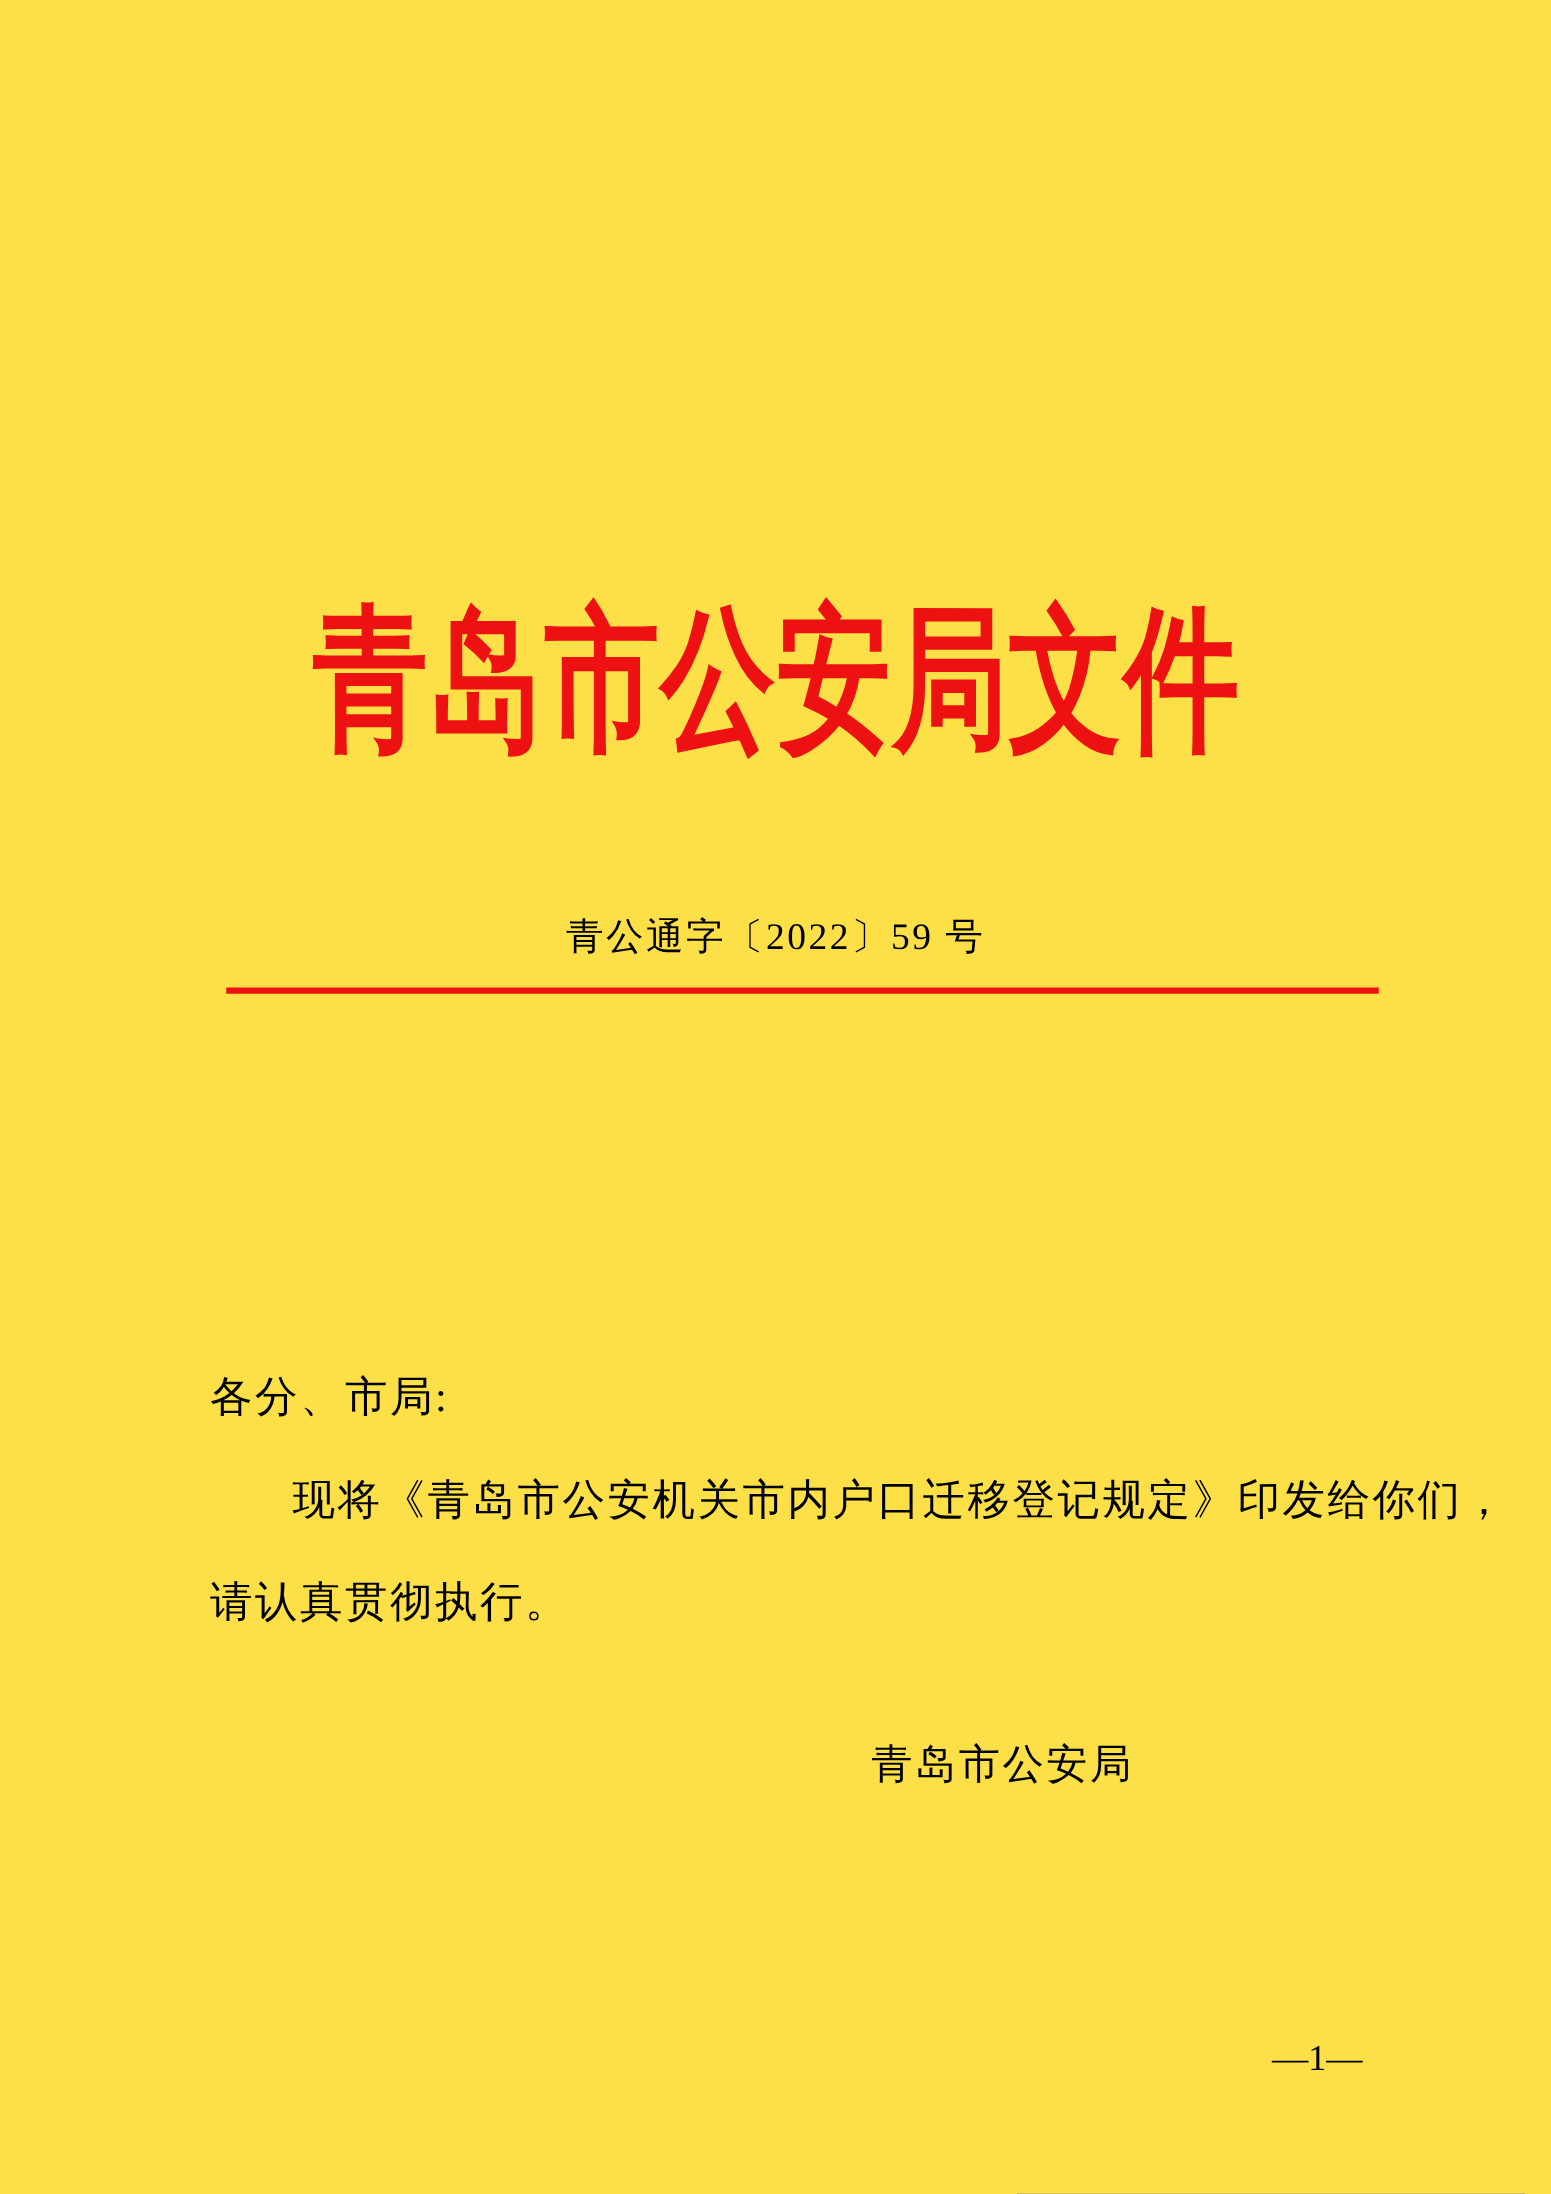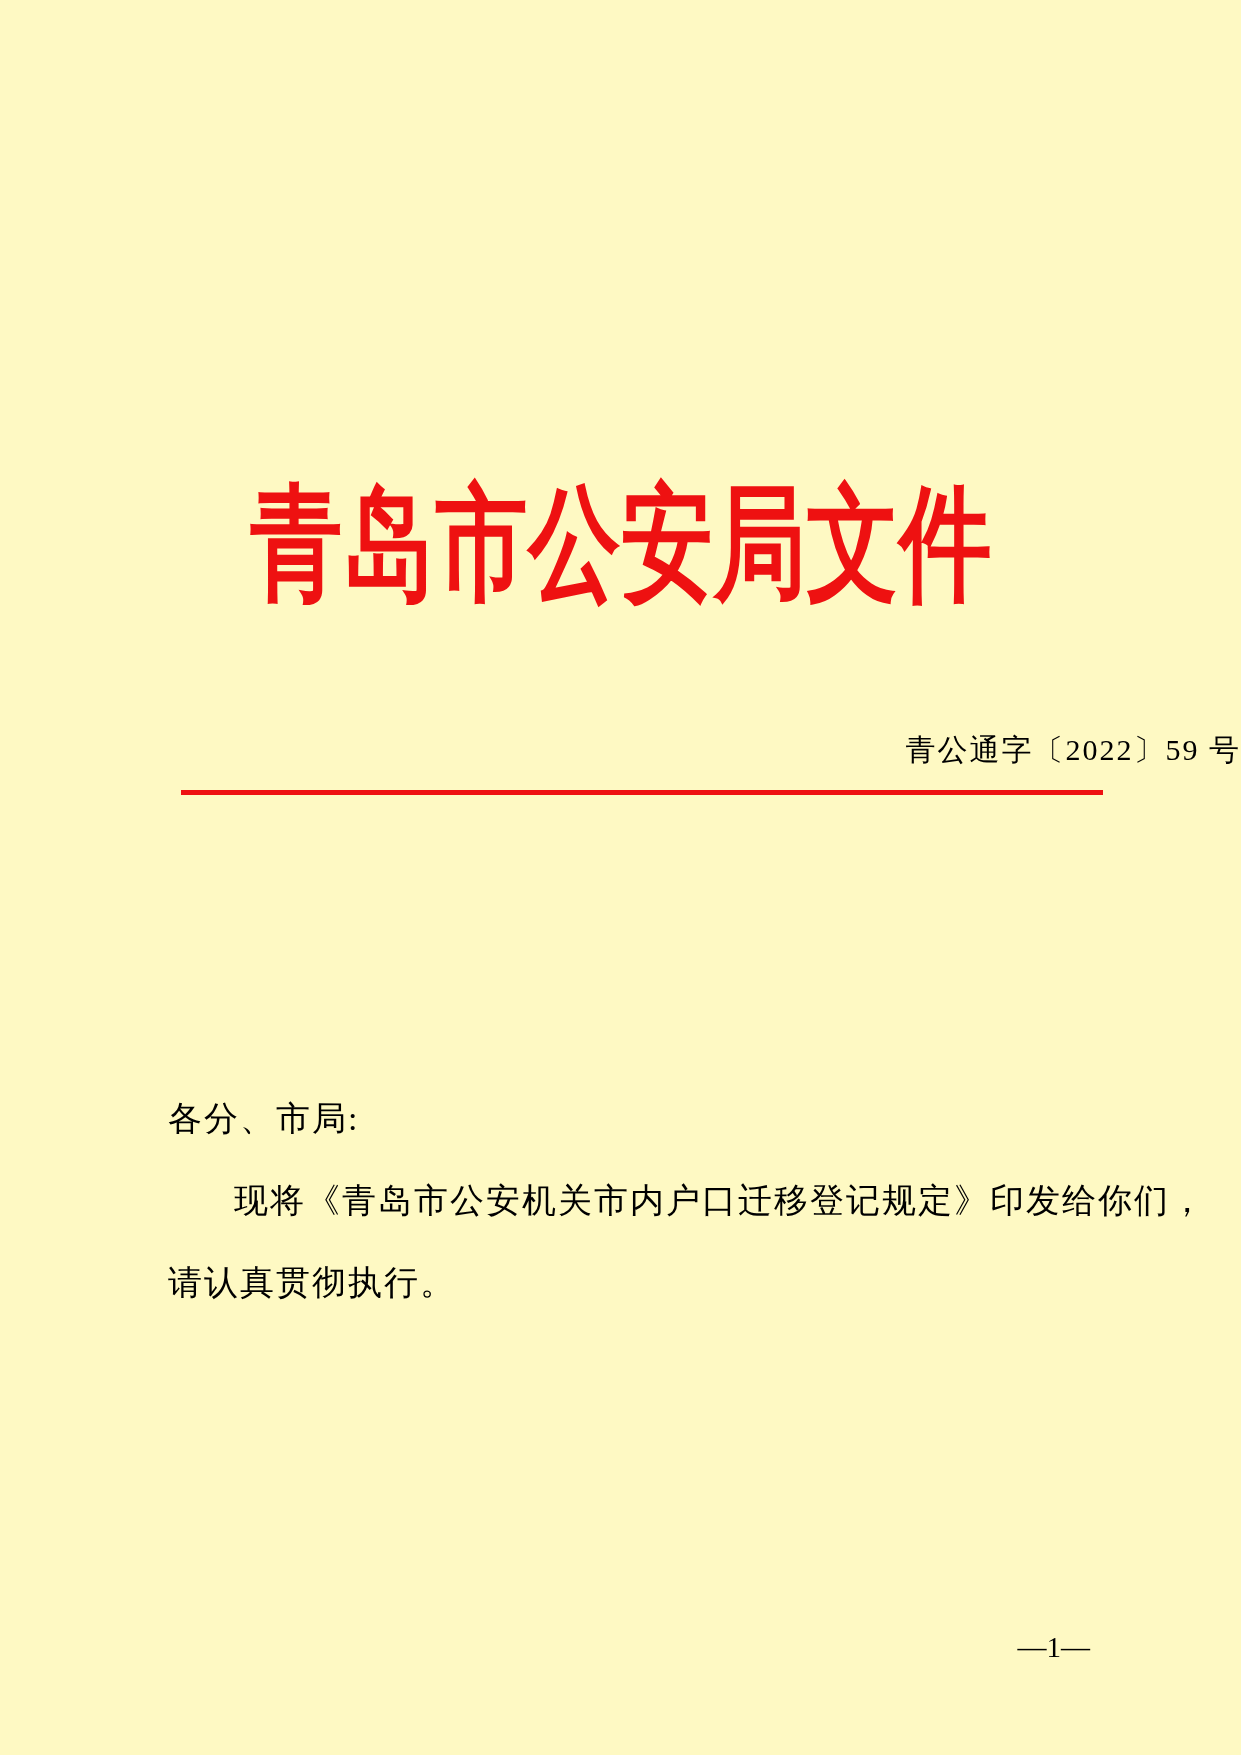--- a/index.html
+++ b/index.html
@@ -5,21 +5,21 @@
   :root { --accent-red: #ee1111; }
   * { margin: 0; padding: 0; box-sizing: border-box; }
   html, body { background: #888; }
   body { font-family: "Liberation Serif", "DejaVu Serif", serif; }
 
   .page {
     position: relative;
     width: 1241px;
     height: 1755px;
     margin: 0 auto;
-    background: #fef9c3;
+    background: #fde047;
     color: #000000;
     overflow: hidden;
   }
 
   
   .letterhead {
     position: absolute;
     top: 448px;
     left: 0;
     width: 100%;
@@ -40,21 +40,21 @@
   }
 
   
   .doc-number {
     position: absolute;
     top: 728px;
     left: 0;
     width: 100%;
     height: 44px;
     line-height: 44px;
-    text-align: right;
+    text-align: center;
     font-size: 30px;
     letter-spacing: 2px;
   }
 
   
   .red-line {
     position: absolute;
     top: 790px;
     left: 181px;
     width: 922px;
@@ -124,17 +124,18 @@
   <div class="red-line"></div>
 
 
   <div class="body-text">
     <div>各分、市局:</div>
     <div class="para-indent">现将《青岛市公安机关市内户口迁移登记规定》印发给你们，</div>
     <div>请认真贯彻执行。</div>
   </div>
 
   <div class="signature">
+    <div>青岛市公安局</div>
   </div>
 
   <div class="page-number">—1—</div>
 
 </div>
 
 </body></html>

